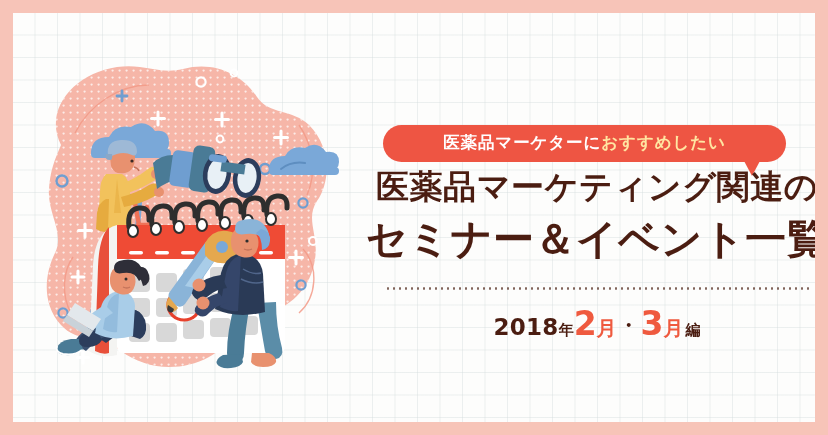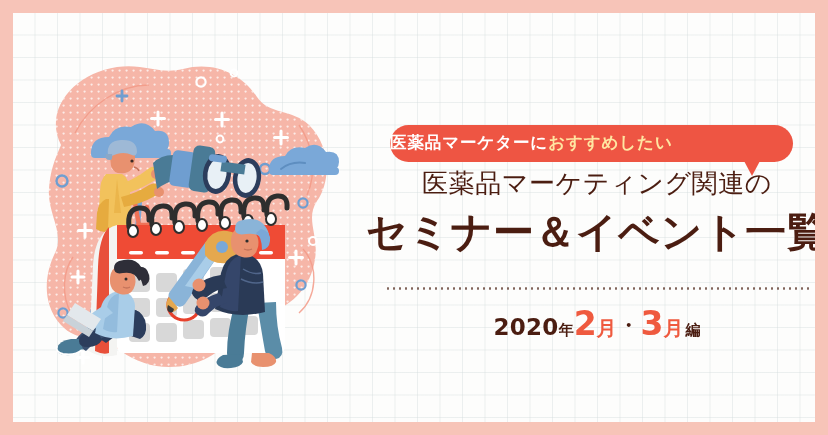--- a/index.html
+++ b/index.html
@@ -31,44 +31,44 @@
     position:absolute;left:0px;top:0px;width:330px;height:409px;
   }
   .illus svg{display:block;width:330px;height:409px;}
 
   
   .content{
     position:absolute;left:352px;top:0;width:464px;height:409px;
   }
 
   .badge{
-    position:absolute;left:25px;top:112px;width:403px;height:37px;
+    position:absolute;left:18px;top:112px;width:403px;height:37px;
     background:#ee5543;border-radius:19px;
-    display:flex;align-items:center;
+    display:flex;align-items:center;justify-content:center;
   }
   .badge-tail{
     position:absolute;left:378px;top:146px;width:0;height:0;
     border-left:9px solid transparent;border-right:9px solid transparent;
     border-top:17px solid #ee5543;
   }
   .badge-text{
     font-size:16.5px;font-weight:700;color:#ffffff;letter-spacing:.9px;
     white-space:nowrap;line-height:1;
     font-family:"DejaVu Sans","Liberation Sans",sans-serif;
   }
   .badge-text .hl{color:#ffe6a2;}
 
   .title{
     position:absolute;left:0;top:157px;width:464px;text-align:center;
     color:#4b1d11;
     font-family:"DejaVu Sans","Liberation Sans",sans-serif;
     line-height:1.0;
   }
   .title-l1{
-    display:block;font-size:26px;font-weight:400;letter-spacing:.6px;
+    display:block;font-size:33px;font-weight:700;letter-spacing:.6px;
     white-space:nowrap;
   }
   .title-l2{
     display:block;font-size:41px;font-weight:700;letter-spacing:.4px;
     margin-top:16px;white-space:nowrap;
   }
 
   .divider{
     position:absolute;left:20px;top:274px;width:428px;height:3px;
     background-image:radial-gradient(circle, #6b4a3f 1px, transparent 1.4px);
@@ -360,18 +360,18 @@
       <div class="badge-tail"></div>
 
       <div class="title">
         <span class="title-l1">医薬品マーケティング関連の</span>
         <span class="title-l2">セミナー＆イベント一覧</span>
       </div>
 
       <div class="divider"></div>
 
       <div class="dateline">
-        <span class="d-year">2020</span><span class="d-yearsuffix">年</span><span class="d-month">2</span><span class="d-monthsuffix">月</span><span class="d-sep">・</span><span class="d-month">3</span><span class="d-monthsuffix">月</span><span class="d-hen">編</span>
+        <span class="d-year">2018</span><span class="d-yearsuffix">年</span><span class="d-month">2</span><span class="d-monthsuffix">月</span><span class="d-sep">・</span><span class="d-month">3</span><span class="d-monthsuffix">月</span><span class="d-hen">編</span>
       </div>
 
     </div>
   </div>
 </div>
 
 </body></html>

